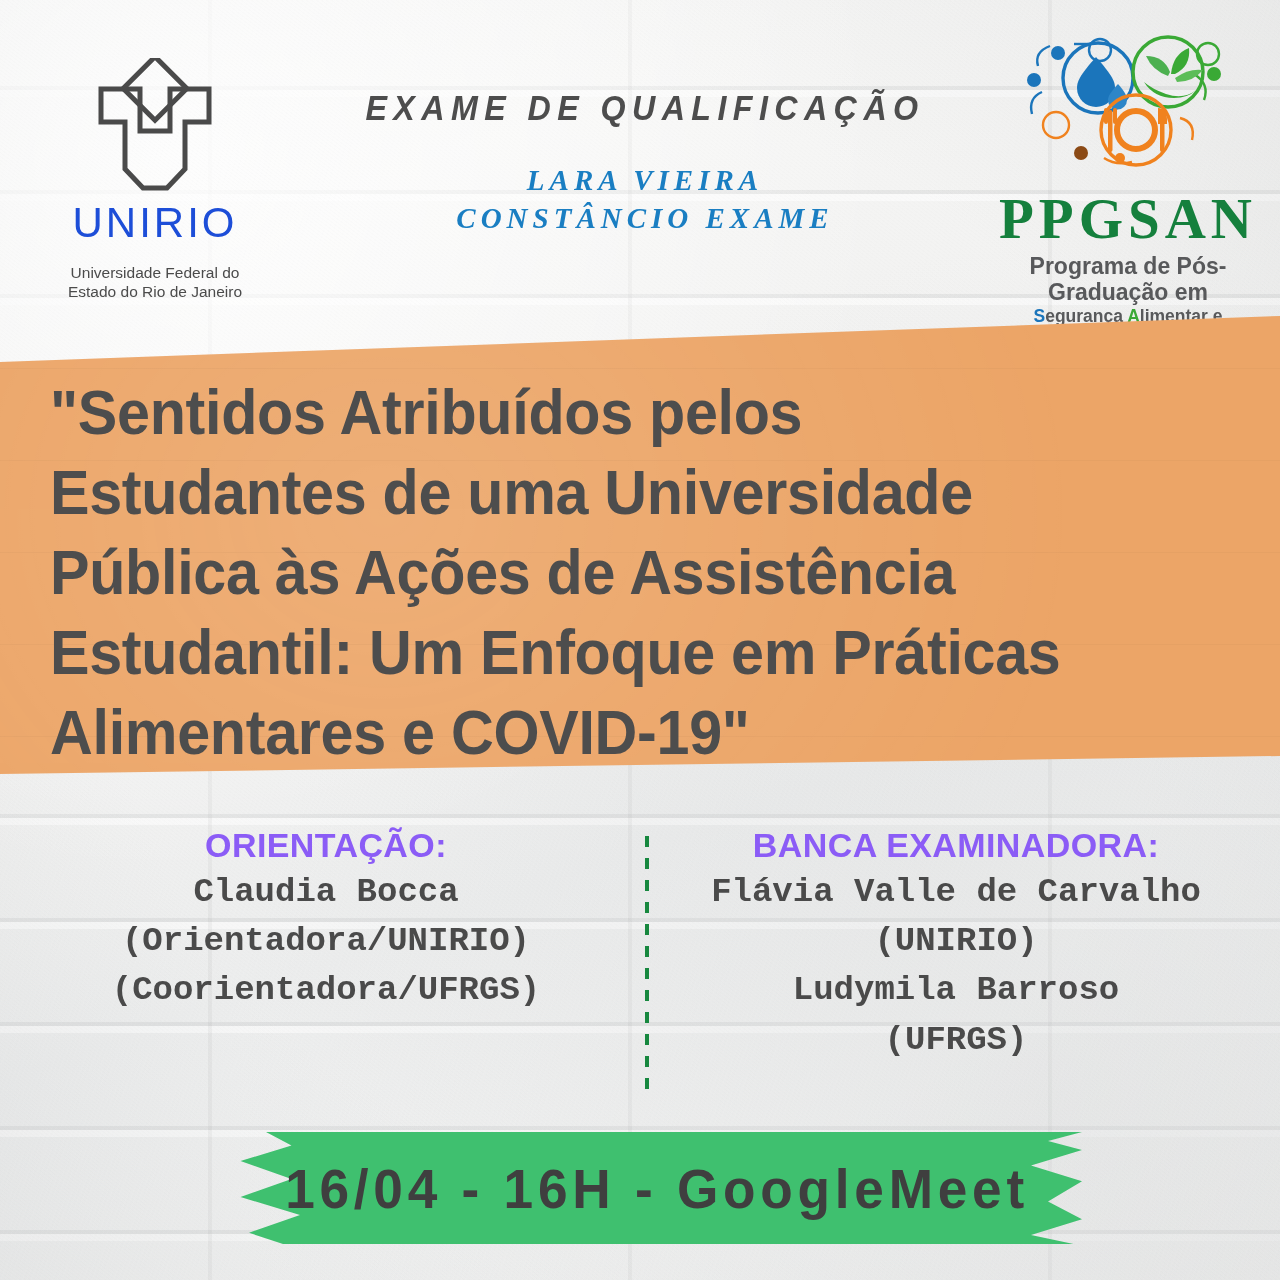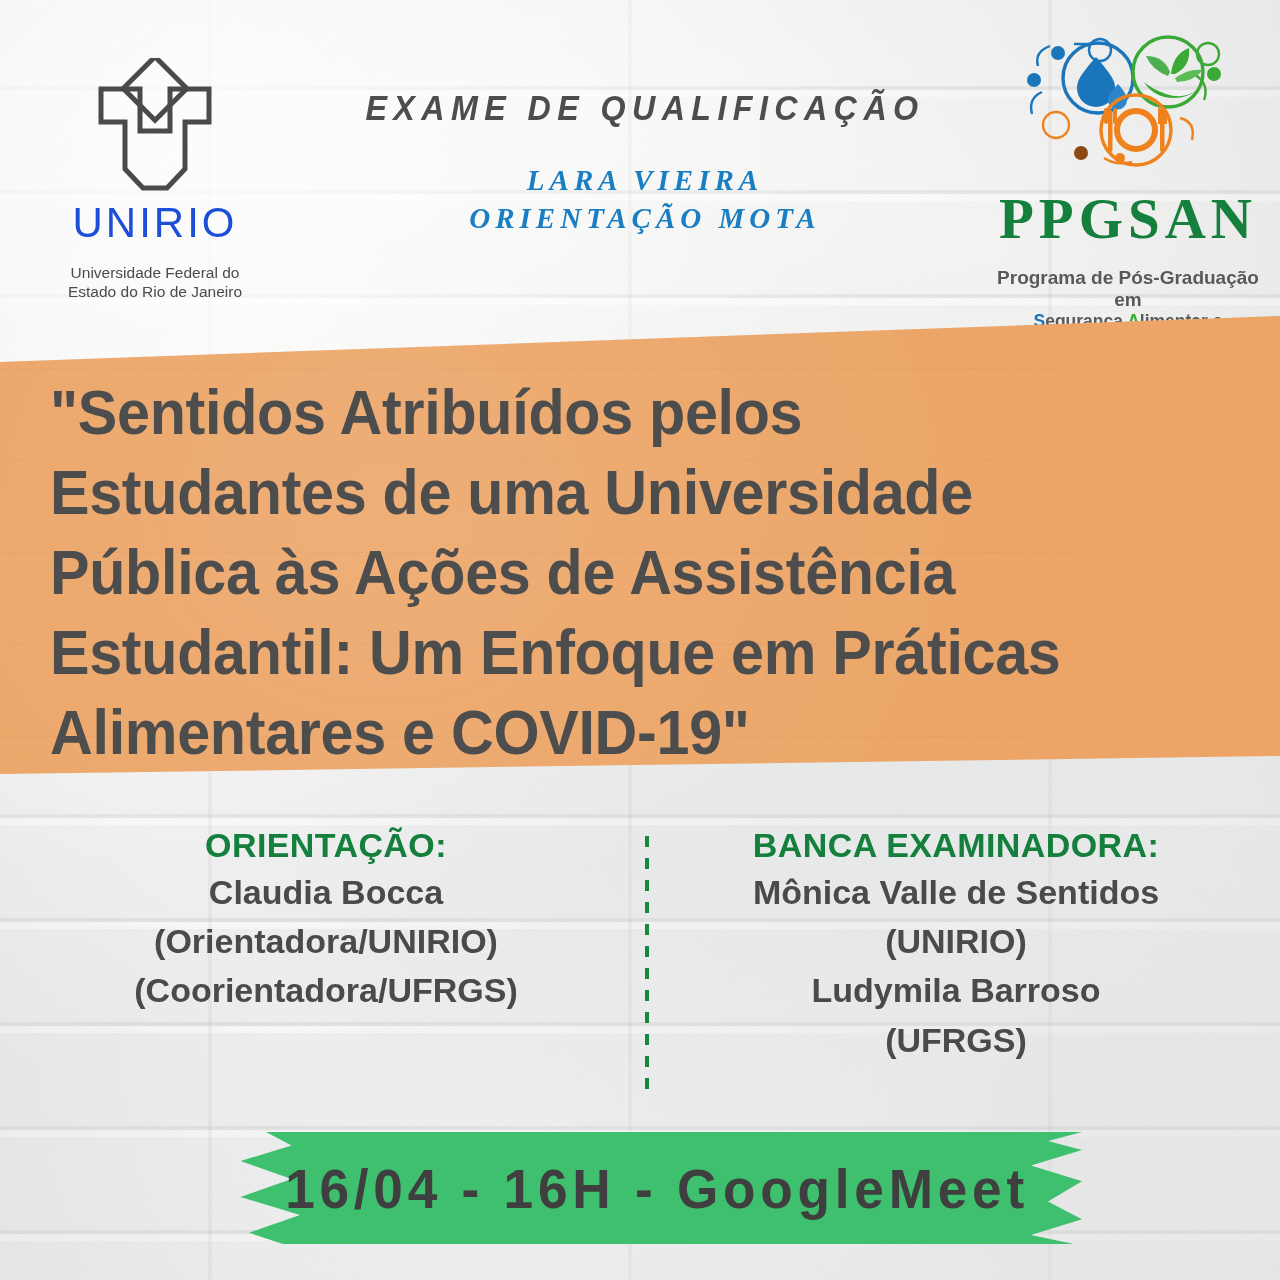--- a/index.html
+++ b/index.html
@@ -81,21 +81,21 @@
 
   
   .ppgsan{position:absolute;right:18px;top:30px;width:268px;text-align:center;}
   .ppg-word{
     font-family:"Liberation Serif", serif;
     font-size:57px;font-weight:bold;letter-spacing:5px;color:#15803d;
     line-height:1;margin-top:-4px;
   }
   .ppg-l1{
     font-family:"Liberation Sans", sans-serif;font-weight:bold;
-    font-size:19px;color:#58595b;line-height:1.15;margin-top:20px;
+    font-size:23px;color:#58595b;line-height:1.15;margin-top:6px;
   }
   .ppg-l2{
     font-family:"Liberation Sans", sans-serif;font-weight:bold;
     font-size:17.5px;color:#58595b;line-height:1.15;
   }
   .ppg-l2 .b{color:#1b75bb;} .ppg-l2 .g{color:#39a935;} .ppg-l2 .o{color:#f0821e;}
   .ppg-bar{
     margin-top:4px;background:#6d6e70;color:#fff;
     font-family:"Liberation Sans", sans-serif;
     font-size:11.5px;letter-spacing:3.2px;padding:3px 0 3px 3px;
@@ -127,24 +127,24 @@
   .title span{display:block;}
   .title span:last-child{text-align:left;}
 
   
   .people{position:absolute;left:0;top:826px;width:1280px;height:290px;}
   .col{position:absolute;top:0;text-align:center;color:#464646;}
   .col-left{left:22px;width:608px;}
   .col-right{left:652px;width:608px;}
   .col h3{
     margin:0;font-family:"Liberation Sans", sans-serif;
-    font-weight:bold;font-size:34px;letter-spacing:.4px;color:#15803d;
+    font-weight:bold;font-size:34px;letter-spacing:.4px;color:#8b5cf6;
   }
   .col p{
-    margin:5px 0 0;font-family:Liberation Sans, sans-serif;
+    margin:5px 0 0;font-family:Liberation Mono, monospace;
     font-weight:bold;font-size:34px;line-height:1.30;color:#4a4a4a;
   }
   .divider{
     position:absolute;left:645px;top:836px;width:4px;height:254px;
     background-image:linear-gradient(180deg,#17883f 0 52%,rgba(0,0,0,0) 52% 100%);
     background-size:4px 22px;
   }
 
   
   .tape{
@@ -189,21 +189,21 @@
       <div class="unirio-sub">
         <div>Universidade Federal do</div>
         <div>Estado do Rio de Janeiro</div>
       </div>
     </div>
 
     <div class="hdr-center">
       <div class="kicker">EXAME DE QUALIFICAÇÃO</div>
       <div class="student">
         <div>LARA VIEIRA</div>
-        <div>ORIENTAÇÃO MOTA</div>
+        <div>CONSTÂNCIO EXAME</div>
       </div>
     </div>
 
     <div class="ppgsan">
       <svg width="240" height="160" viewBox="0 0 240 160">
 
         <g fill="none" stroke="#1b75bb" stroke-width="2.4">
           <circle cx="92" cy="20" r="11"></circle>
           <path d="M66 14 h14"></path>
           <path d="M34 62 q-14 6 -10 22"></path>
@@ -265,21 +265,21 @@
 
   <div class="people">
     <div class="col col-left">
       <h3>ORIENTAÇÃO:</h3>
       <p>Claudia Bocca</p>
       <p>(Orientadora/UNIRIO)</p>
       <p>(Coorientadora/UFRGS)</p>
     </div>
     <div class="col col-right">
       <h3>BANCA EXAMINADORA:</h3>
-      <p>Mônica Valle de Sentidos</p>
+      <p>Flávia Valle de Carvalho</p>
       <p>(UNIRIO)</p>
       <p>Ludymila Barroso</p>
       <p>(UFRGS)</p>
     </div>
   </div>
   <div class="divider"></div>
 
   <div class="tape"></div>
   <div class="tape-label">16/04 - 16H - GoogleMeet</div>
 

